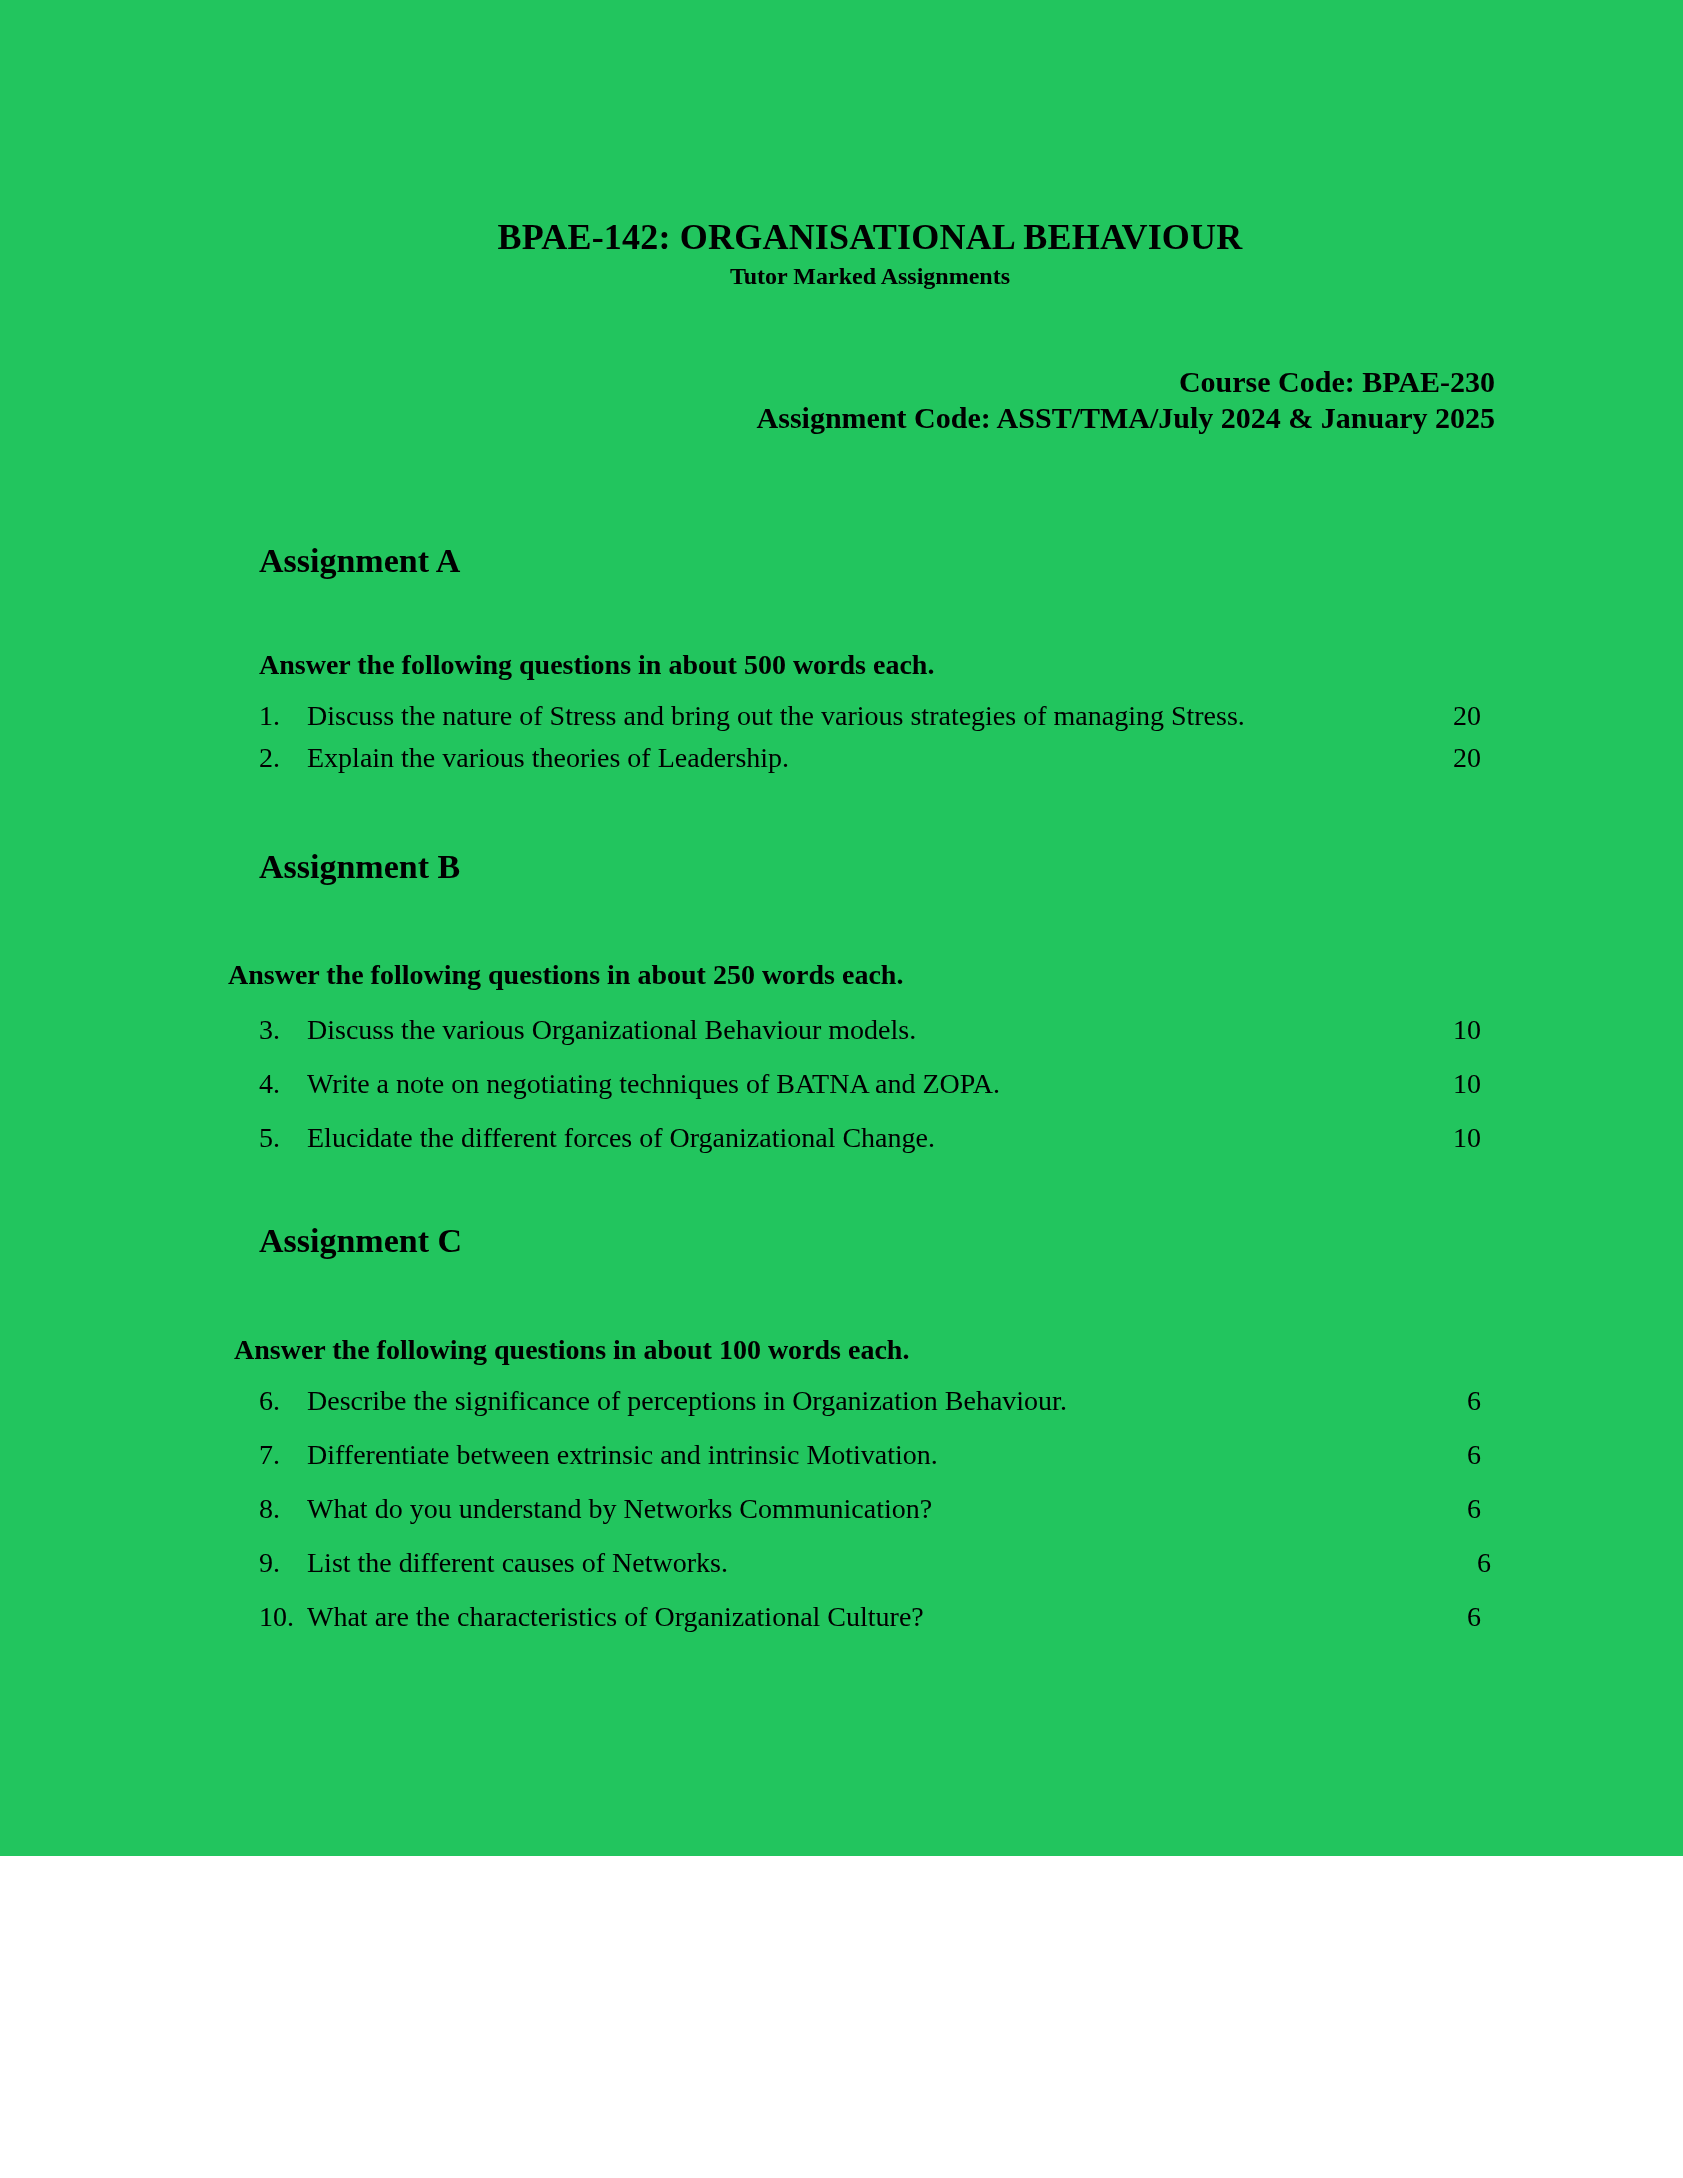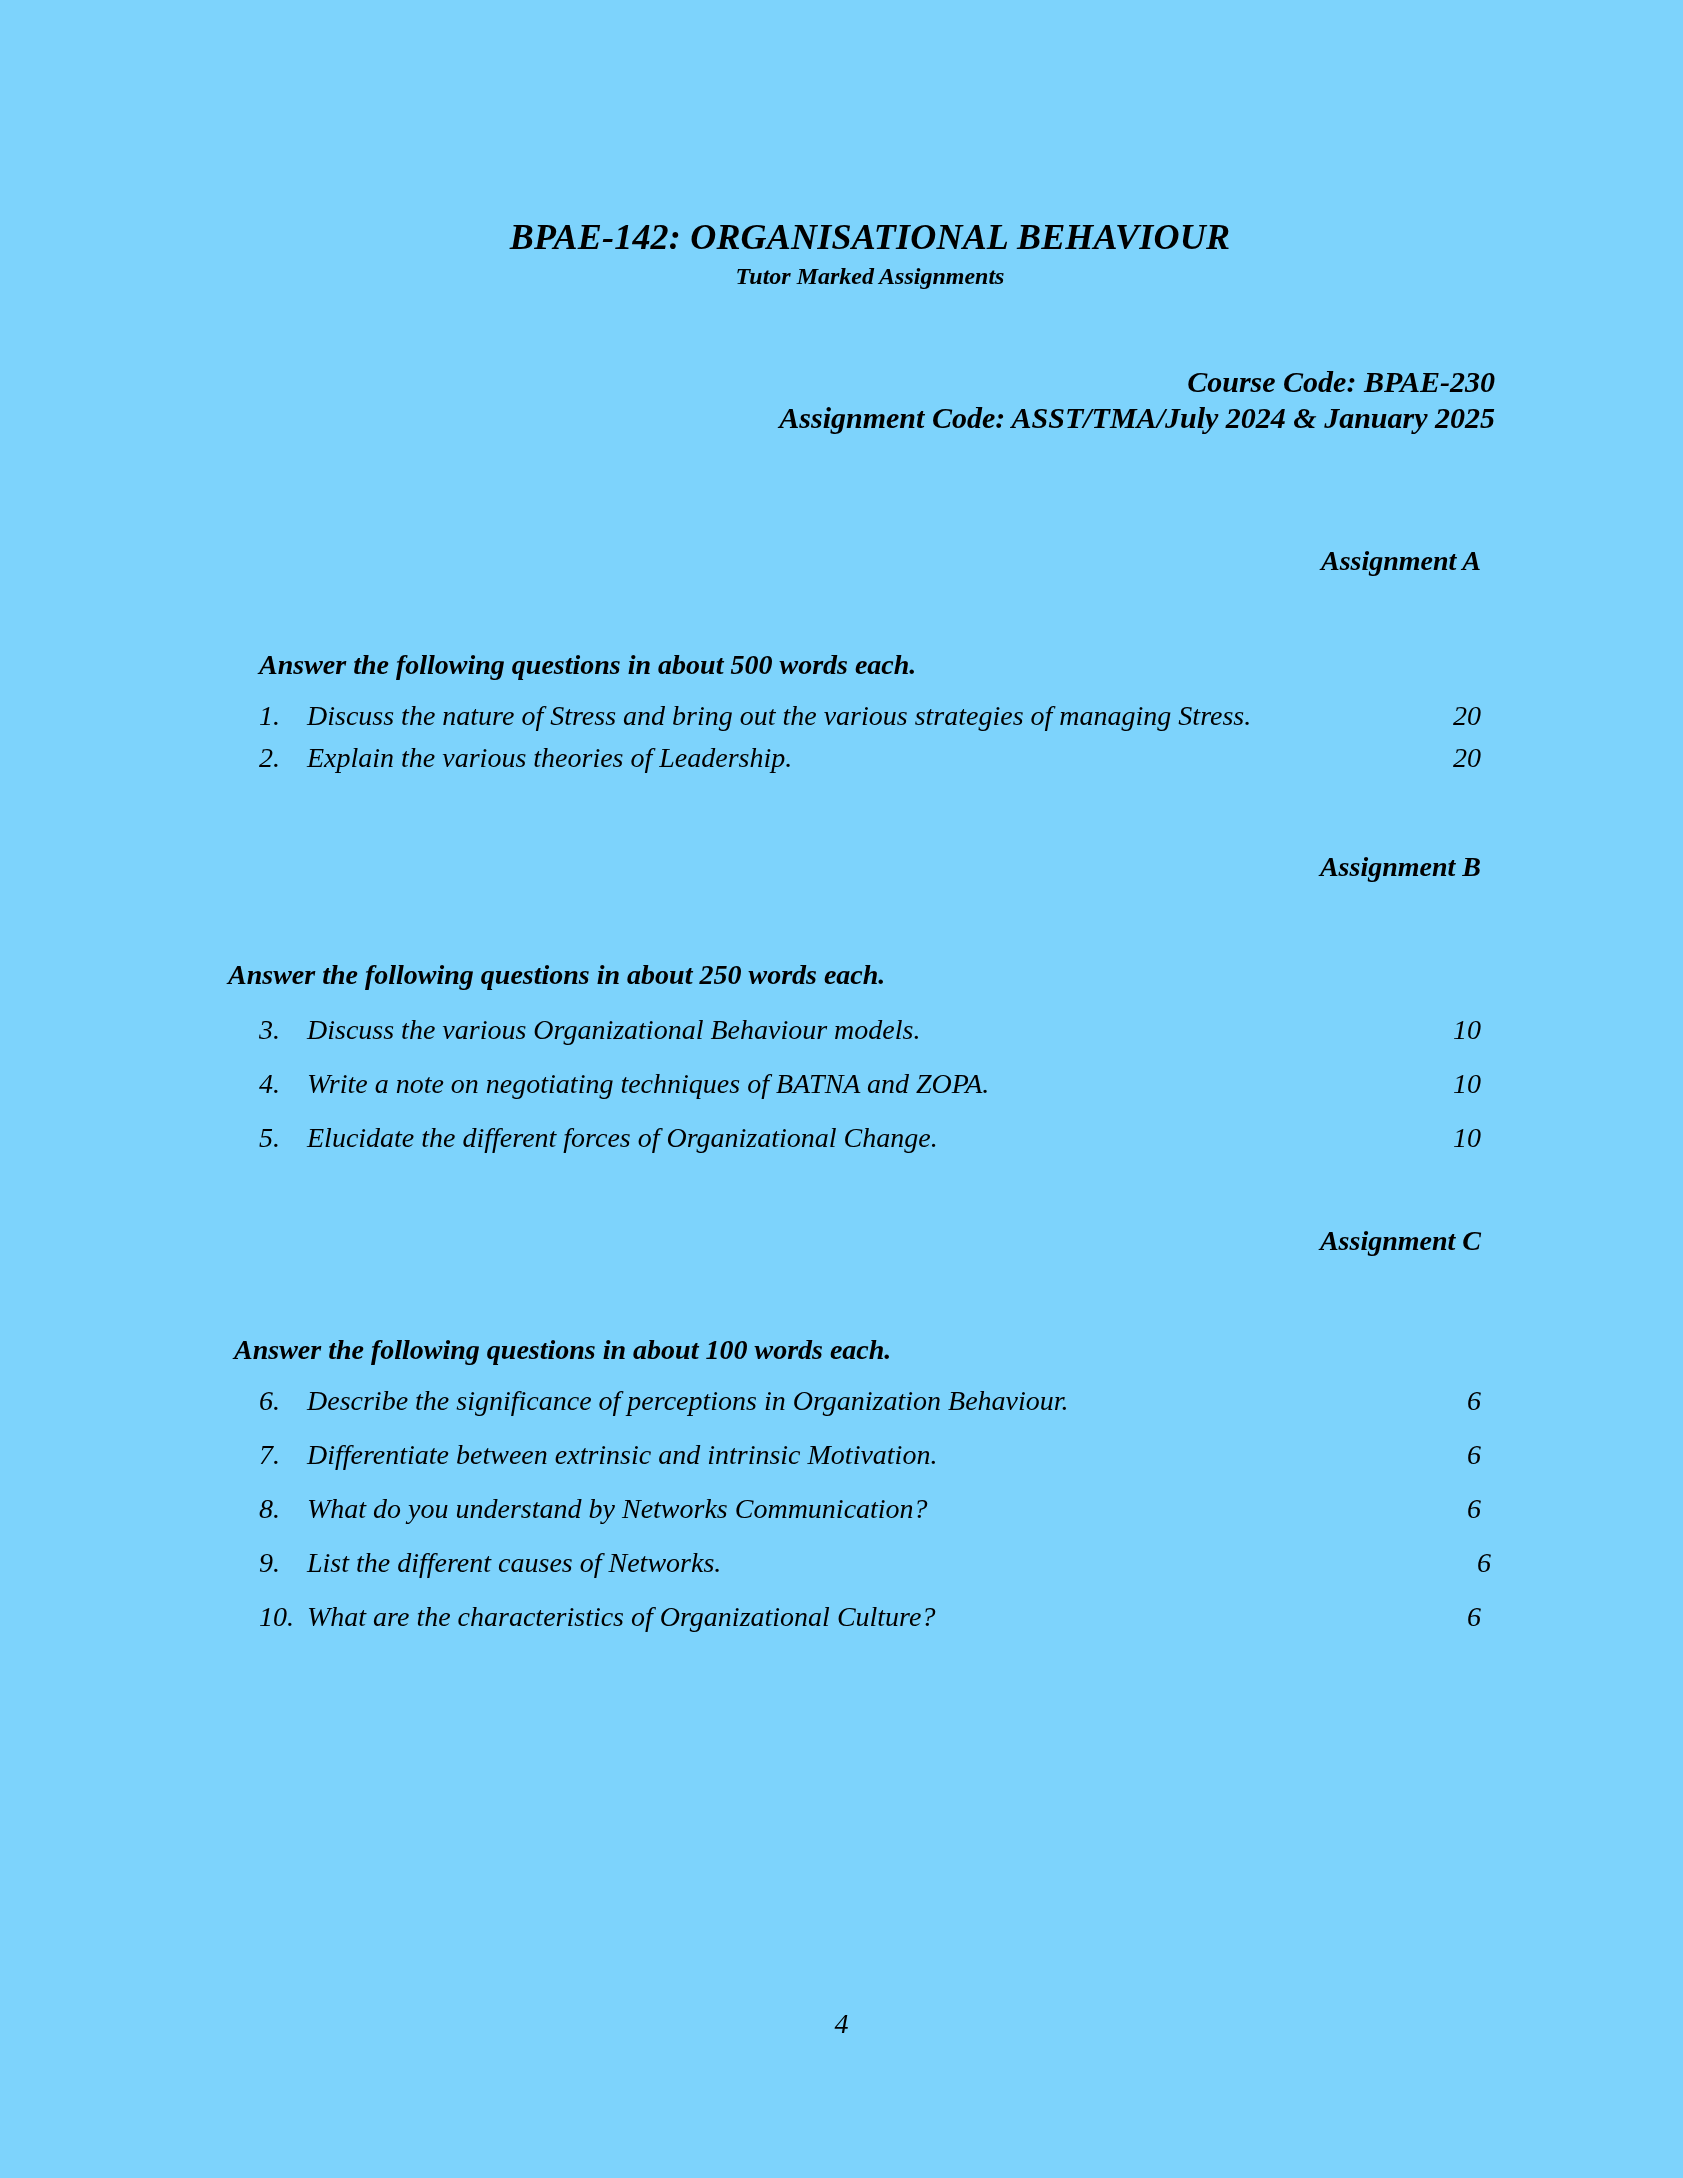--- a/index.html
+++ b/index.html
@@ -1,25 +1,24 @@
 <!DOCTYPE html>
 <html><head>
 <meta charset="utf-8">
 <style>
   * { margin: 0; padding: 0; box-sizing: border-box; }
   html, body { background: #ffffff; }
   .page {
     position: relative;
     width: 1683px;
-    height: 2178px;
-    background: #7dd3fc;
+    height: 1856px;
+    background: #22c55e;
     color: #000000;
     font-family: "Liberation Serif", "DejaVu Serif", serif;
     overflow: hidden;
-    font-style: italic;
   }
   .doc-header {
     position: absolute;
     top: 217px;
     left: 259px;
     right: 202px;
     text-align: center;
   }
   .doc-title {
     font-size: 36px;
@@ -40,24 +39,24 @@
     font-size: 30px;
     font-weight: bold;
     line-height: 36px;
     white-space: nowrap;
   }
   .section { position: absolute; left: 0; right: 0; }
   .sec-a { top: 543px; }
   .sec-b { top: 849px; }
   .sec-c { top: 1223px; }
   .section-heading {
-    font-size: 28px;
+    font-size: 34px;
     font-weight: bold;
     line-height: 36px;
-    text-align: right;
+    text-align: left;
     margin-left: 259px;
     margin-right: 202px;
   }
   .instruction {
     font-size: 28px;
     font-weight: bold;
     line-height: 36px;
     white-space: nowrap;
   }
   .sec-a .instruction { margin: 68px 0 0 259px; }

